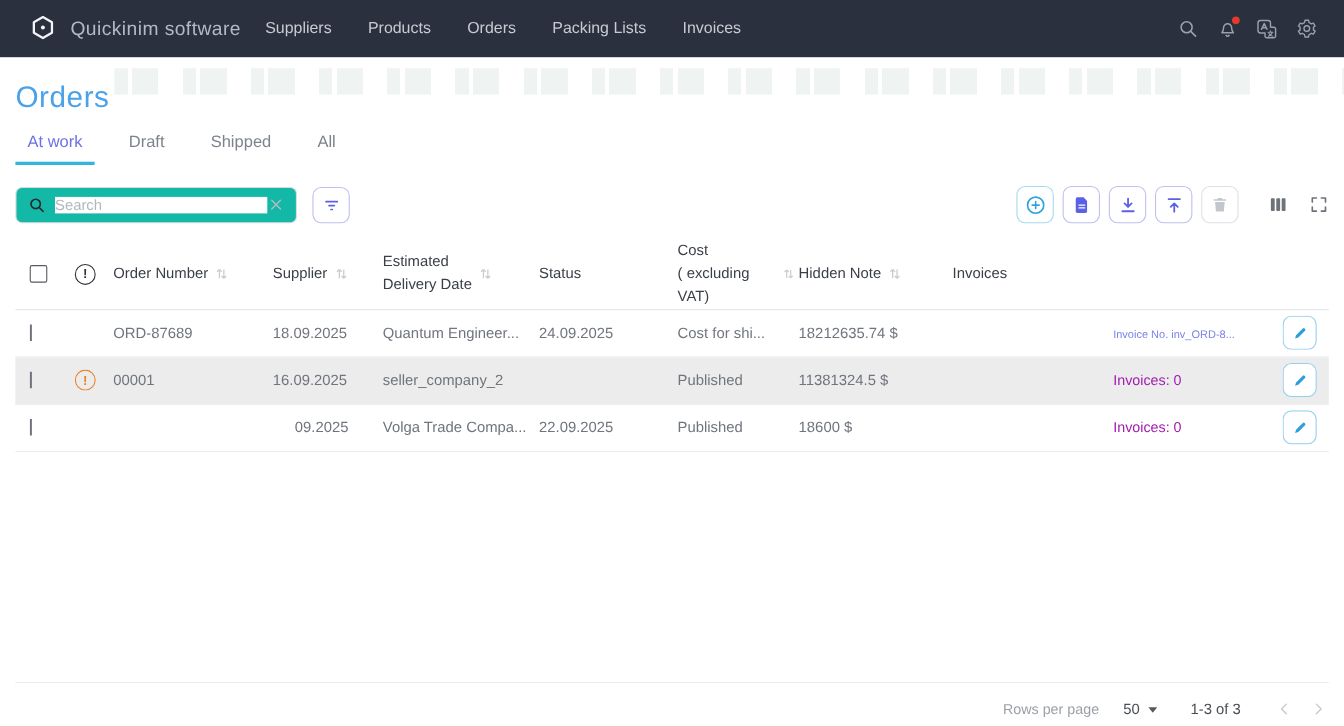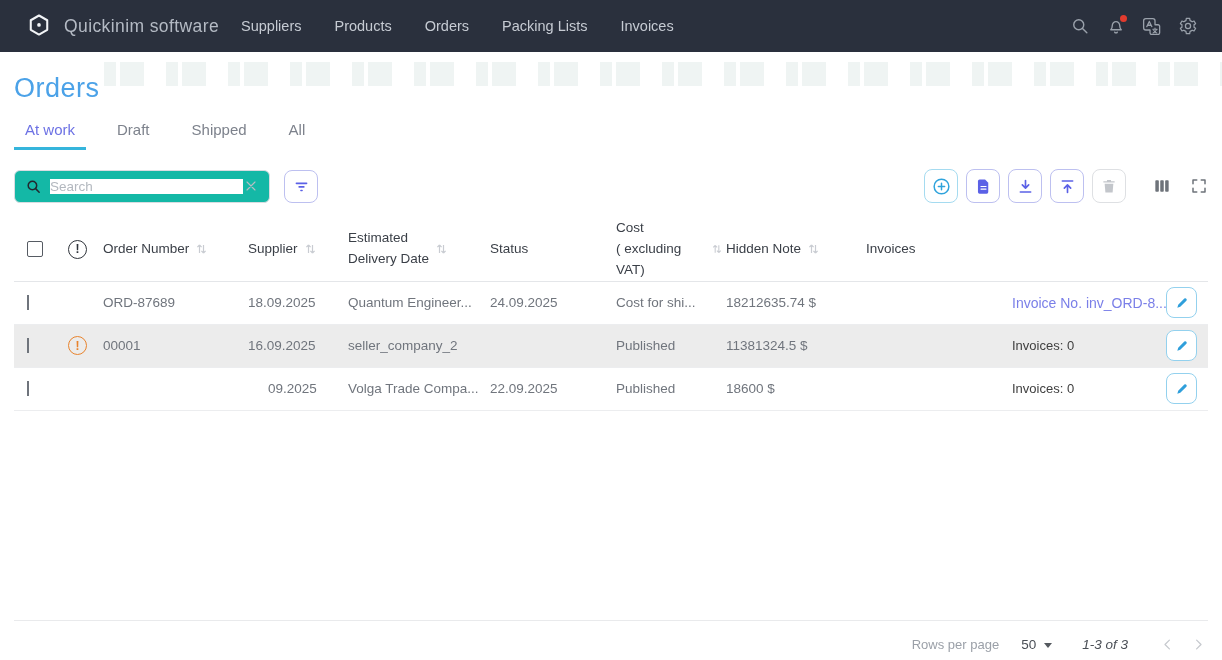--- a/index.html
+++ b/index.html
@@ -47,35 +47,35 @@
   .th { display:flex; align-items:center; gap:7px; line-height:1.55; padding-right:4px; }
   .th-label { white-space:pre-line; }
   .row { height:43px; border-bottom:1px solid #ECEDEF; font-size:13.5px; color:#70757D; }
   .row.hl { background:#ECECEC; }
   .cell { white-space:nowrap; overflow:hidden; padding-right:6px; }
   .cell.date-offset { padding-left:20px; }
   .checkbox { width:16px; height:16px; border:1.5px solid #6F747C; border-radius:2px; background:transparent; cursor:pointer; }
   .thead .checkbox { border-color:#565B63; }
   .warn { width:19px; height:19px; border-radius:50%; border:1.7px solid #E8832D; color:#E8832D; display:flex; align-items:center; justify-content:center; font-size:12px; font-weight:700; line-height:1; cursor:pointer; }
   .warn.dark { border-color:#2F343B; color:#2F343B; cursor:default; }
-  .invoice-link { color:#7A7FE8; font-size:14px; cursor:pointer; }
-  .invoice-count { color:#404040; font-size:13px; }
+  .invoice-link { color:#7A7FE8; font-size:10px; cursor:pointer; }
+  .invoice-count { color:#a21caf; font-size:13px; }
   .edit-btn { width:31px; height:31px; border:1.5px solid #93D1EE; border-radius:8px; background:#fff; display:flex; align-items:center; justify-content:center; cursor:pointer; justify-self:start; }
   
   .tooltip { position:absolute; left:2px; top:309px; width:262px; background:#fff; border:1px solid #DCDEE1; border-radius:3px;
     box-shadow:0 2px 6px rgba(0,0,0,.08); padding:7px 10px 8px; font-size:11.5px; line-height:1.55; color:#8D929A;
     text-align:justify; white-space:pre-line; z-index:5; }
   .tooltip::before { content:""; position:absolute; top:-5.5px; left:138px; width:9px; height:9px; background:#fff;
     border-left:1px solid #DCDEE1; border-top:1px solid #DCDEE1; transform:rotate(45deg); }
   
   .separator { border-top:1px solid #E9EAEC; margin-top:209px; }
   .footer { height:47px; display:flex; align-items:center; justify-content:flex-end; font-size:13px; color:#9BA0A8; padding-right:2px; }
   .rpp-value { display:flex; align-items:center; gap:8px; margin-left:22px; color:#4A4F56; font-size:13.5px; cursor:pointer; }
   .caret-down { width:0; height:0; border-left:4.5px solid transparent; border-right:4.5px solid transparent; border-top:5px solid #55595F; margin-top:2px; }
-  .range { margin-left:30px; color:#4A4F56; font-size:13.5px;font-style:italic; }
+  .range { margin-left:30px; color:#4A4F56; font-size:13.5px; }
   .pg-chev { margin-left:32px; cursor:pointer; display:flex; }
   .pg-chev + .pg-chev { margin-left:16px; }
 </style>
 </head>
 <body>
 
 <header class="navbar">
   <span class="logo">
     <svg viewBox="0 0 24 24" width="26" height="26" fill="none" stroke="#F2F4F7" stroke-width="1.9">
       <path d="M12 2.3l7.6 4.4v8.8L12 19.9l-7.6-4.4V6.7z" stroke-linejoin="round"></path>

